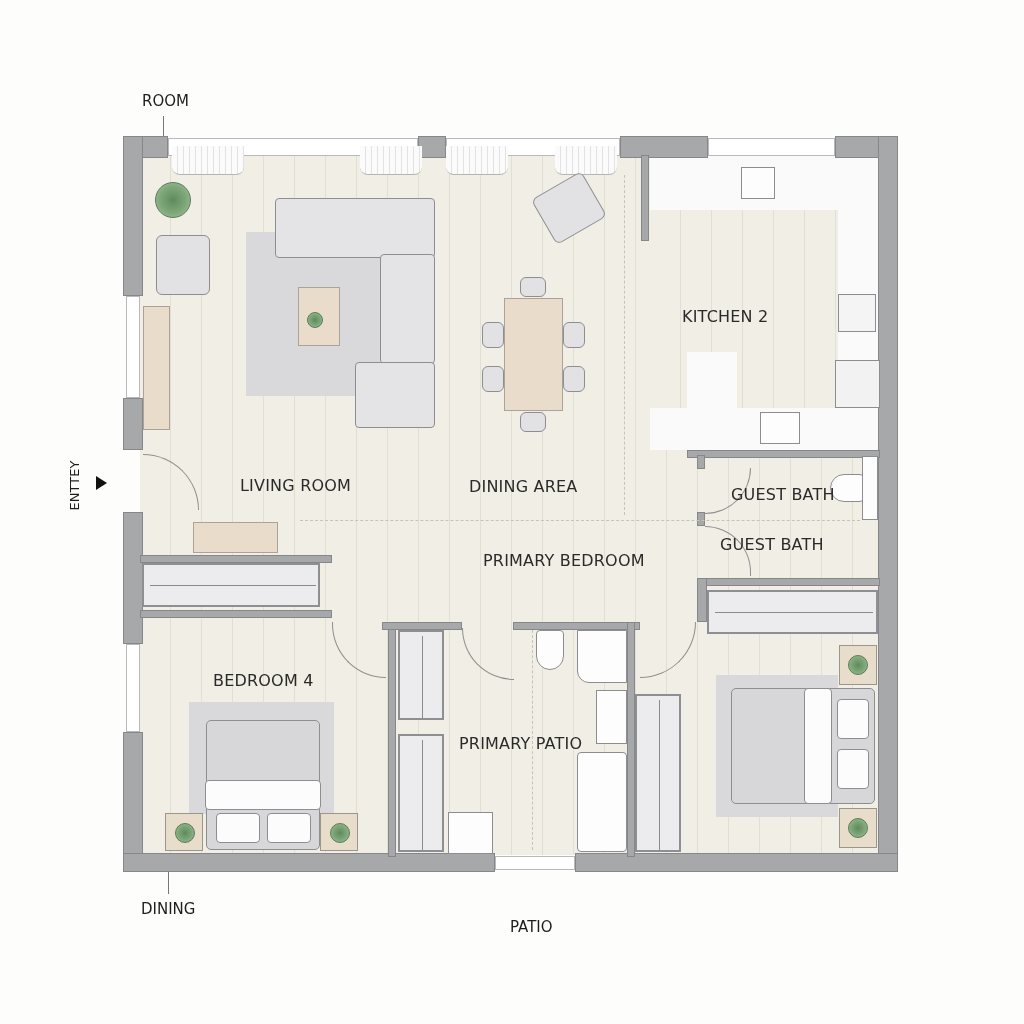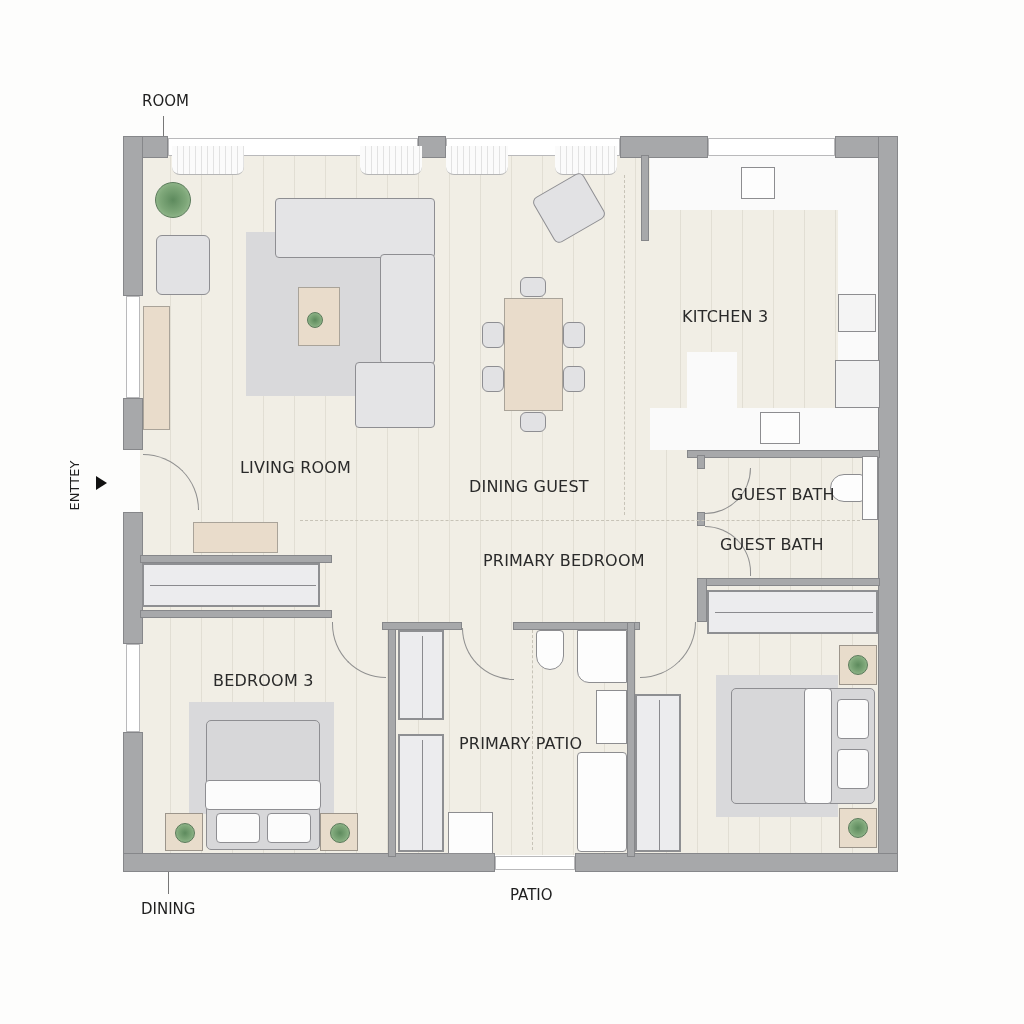--- a/index.html
+++ b/index.html
@@ -35,21 +35,21 @@
 
 <div class="outer-label" style="left:142px;top:92px;">ROOM</div>
 <div class="leader" style="left:163px;top:116px;width:1px;height:44px;"></div>
 
 <div class="outer-label" style="left:50px;top:478px;transform:rotate(-90deg);transform-origin:center;font-size:13px;">ENTTEY</div>
 <div class="abs" style="left:96px;top:476px;width:0;height:0;border-top:7px solid transparent;border-bottom:7px solid transparent;border-left:11px solid #111;"></div>
 
 <div class="outer-label" style="left:141px;top:900px;">DINING</div>
 <div class="leader" style="left:168px;top:860px;width:1px;height:34px;"></div>
 
-<div class="outer-label" style="left:510px;top:886px;">PATIO</div>
+<div class="outer-label" style="left:510px;top:918px;">PATIO</div>
 
 <div class="floor" style="left:140px;top:155px;width:740px;height:700px;"></div>
 
 <div class="counter" style="left:650px;top:155px;width:228px;height:295px;border:none;background:#fafafa;"></div>
 <div class="floor" style="left:650px;top:210px;width:188px;height:198px;"></div>
 <div class="counter" style="left:687px;top:352px;width:50px;height:98px;border:none;background:#fafafa;"></div>
 <div class="counter" style="left:687px;top:408px;width:193px;height:42px;border:none;background:#fafafa;"></div>
 
 <div class="wall" style="left:123px;top:136px;width:45px;height:22px;"></div>
 <div class="wall" style="left:418px;top:136px;width:28px;height:22px;"></div>
@@ -162,20 +162,20 @@
 <div class="rug" style="left:189px;top:702px;width:145px;height:112px;"></div>
 <div class="bed" style="left:206px;top:720px;width:114px;height:130px;"></div>
 <div class="pillow" style="left:205px;top:780px;width:116px;height:30px;"></div>
 <div class="pillow" style="left:216px;top:813px;width:44px;height:30px;"></div>
 <div class="pillow" style="left:267px;top:813px;width:44px;height:30px;"></div>
 <div class="nightstand" style="left:165px;top:813px;width:38px;height:38px;"></div>
 <div class="nightstand" style="left:320px;top:813px;width:38px;height:38px;"></div>
 <div class="plant" style="left:175px;top:823px;width:18px;height:18px;"></div>
 <div class="plant" style="left:330px;top:823px;width:18px;height:18px;"></div>
 
-<div class="label" style="left:240px;top:458px;">LIVING ROOM</div>
-<div class="label" style="left:469px;top:477px;">DINING GUEST</div>
-<div class="label" style="left:682px;top:307px;">KITCHEN 3</div>
+<div class="label" style="left:240px;top:476px;">LIVING ROOM</div>
+<div class="label" style="left:469px;top:477px;">DINING AREA</div>
+<div class="label" style="left:682px;top:307px;">KITCHEN 2</div>
 <div class="label" style="left:731px;top:485px;">GUEST BATH</div>
 <div class="label" style="left:720px;top:535px;">GUEST BATH</div>
 <div class="label" style="left:483px;top:551px;">PRIMARY BEDROOM</div>
-<div class="label" style="left:213px;top:671px;">BEDROOM 3</div>
+<div class="label" style="left:213px;top:671px;">BEDROOM 4</div>
 <div class="label" style="left:459px;top:734px;">PRIMARY PATIO</div>
 
 </body></html>

